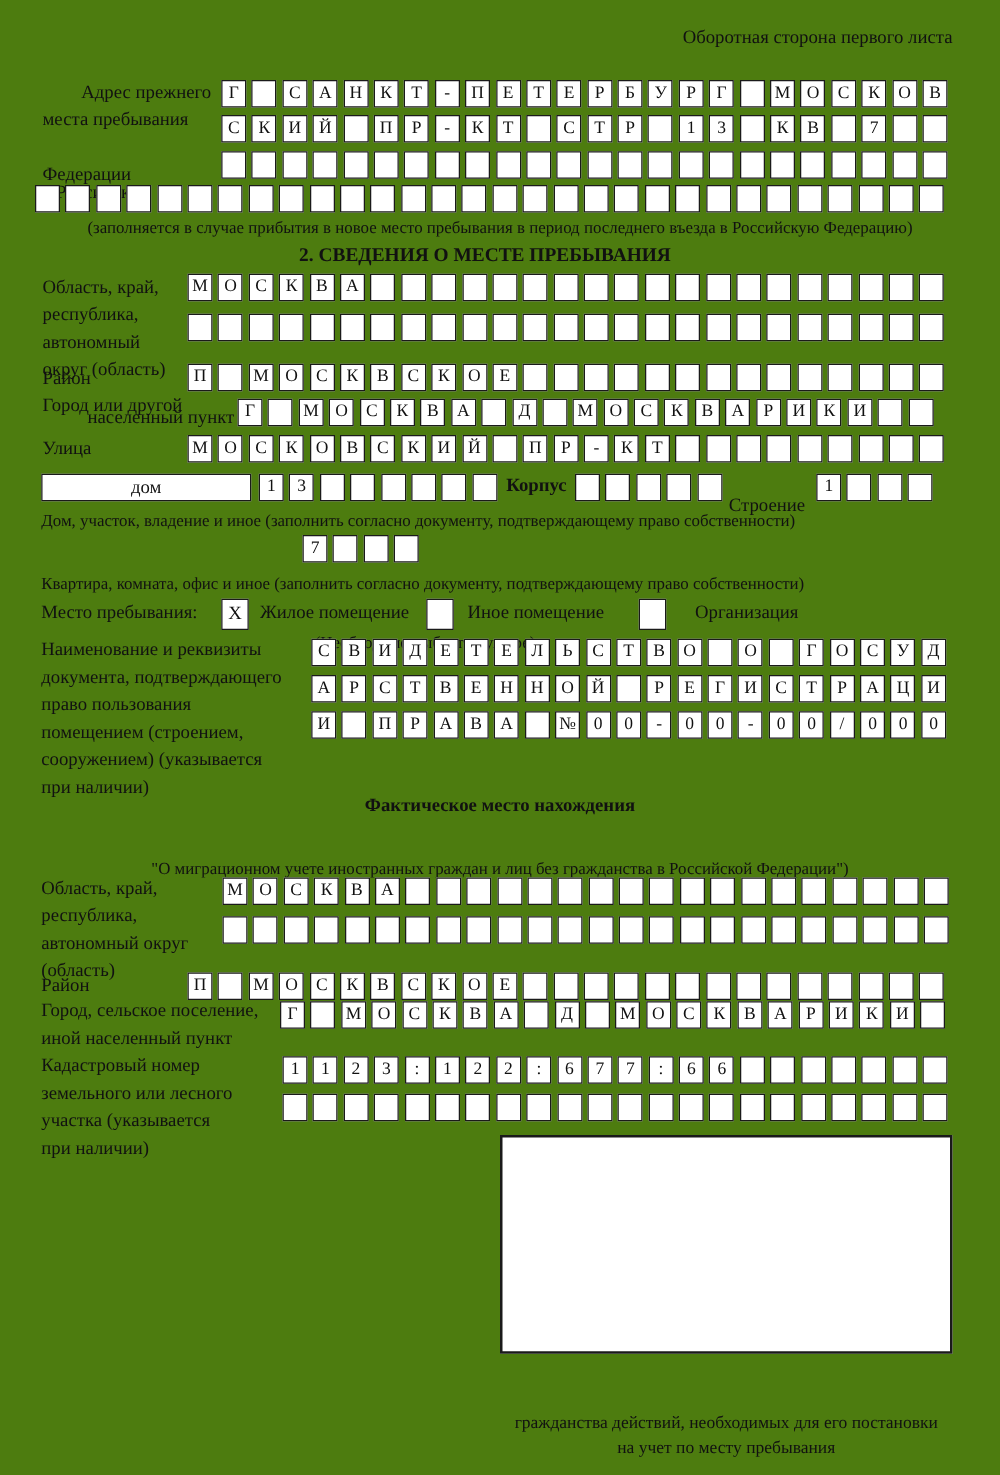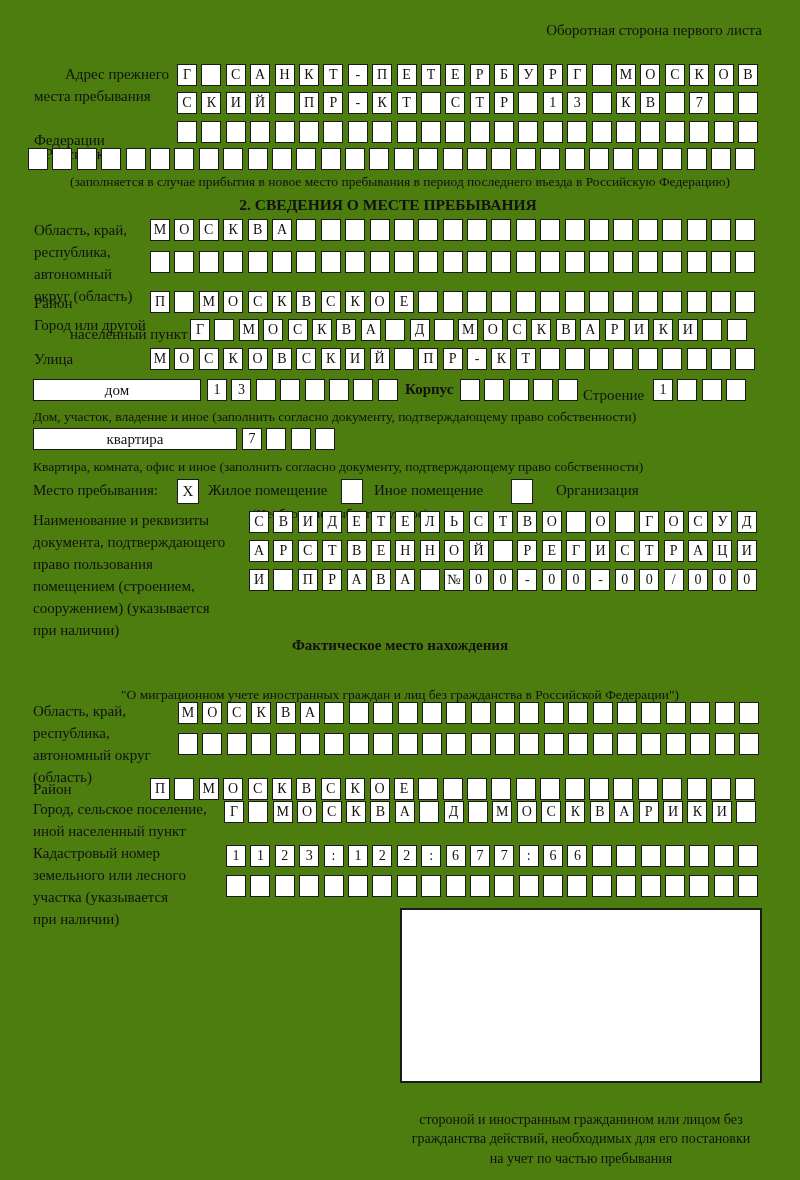--- a/index.html
+++ b/index.html
@@ -50,24 +50,23 @@
   <div class="txt" style="left:34px; top:266px;">автономный</div>
   <div class="txt" style="left:34px; top:288px;">округ (область)</div>
 
   <div class="txt" style="left:34px; top:295px;">Район</div>
   <div class="txt" style="left:34px; top:317px;">Город или другой</div>
   <div class="txt" style="left:34px; top:326px;margin-left:36px;">населенный пункт</div>
   <div class="txt" style="left:34px; top:351px;">Улица</div>
 
   <div class="widebox" style="left:33px; top:379px; width:168px; height:22px;">дом</div>
   <div class="txt" style="left:405px; top:381px;font-weight:bold;">Корпус</div>
-  <div class="txt" style="left:583px; top:387px;">Строение</div>
+  <div class="txt" style="left:583px; top:397px;">Строение</div>
   <div class="txt small" style="left:33px; top:408px;">Дом, участок, владение и иное (заполнить согласно документу, подтверждающему право собственности)</div>
 
-  <div class="widebox" style="left:33px; top:428px; width:204px; height:22px;">квартира</div>
   <div class="txt small" style="left:33px; top:458px;">Квартира, комната, офис и иное (заполнить согласно документу, подтверждающему право собственности)</div>
 
   <div class="txt" style="left:33px; top:482px;">Место пребывания:</div>
   <div class="checkbox" style="left:177px; top:479px;">X</div>
   <div class="txt" style="left:208px; top:482px;">Жилое помещение</div>
   <div class="checkbox" style="left:341px; top:479px;"></div>
   <div class="txt" style="left:374px; top:482px;">Иное помещение</div>
   <div class="checkbox" style="left:511px; top:479px;"></div>
   <div class="txt" style="left:556px; top:482px;">Организация</div>
   <div class="txt small center" style="left:180px; top:505px; width:320px;">(Необходимо выбрать нужное)</div>
@@ -90,23 +89,23 @@
   <div class="txt" style="left:33px; top:801px;">Город, сельское поселение,</div>
   <div class="txt" style="left:33px; top:823px;">иной населенный пункт</div>
   <div class="txt" style="left:33px; top:845px;">Кадастровый номер</div>
   <div class="txt" style="left:33px; top:867px;">земельного или лесного</div>
   <div class="txt" style="left:33px; top:889px;">участка (указывается</div>
   <div class="txt" style="left:33px; top:911px;">при наличии)</div>
 
   <div class="stamp-rect"></div>
   <div class="txt center" style="left:398px; top:1090px; width:366px; font-size:14px; white-space:normal; line-height:19.5px;">
     <br>
-    <span>стороной и иностранным гражданином или лицом без</span><br>
+    <br>
     <span>гражданства действий, необходимых для его постановки</span><br>
-    <span>на учет по частью пребывания</span>
+    <span>на учет по месту пребывания</span>
   </div>
 
   <div id="box-rows">
       <div class="box-row" style="left: 177px; top: 64px;">
         <div class="cell">Г</div>
         <div class="cell"></div>
         <div class="cell">С</div>
         <div class="cell">А</div>
         <div class="cell">Н</div>
         <div class="cell">К</div>

